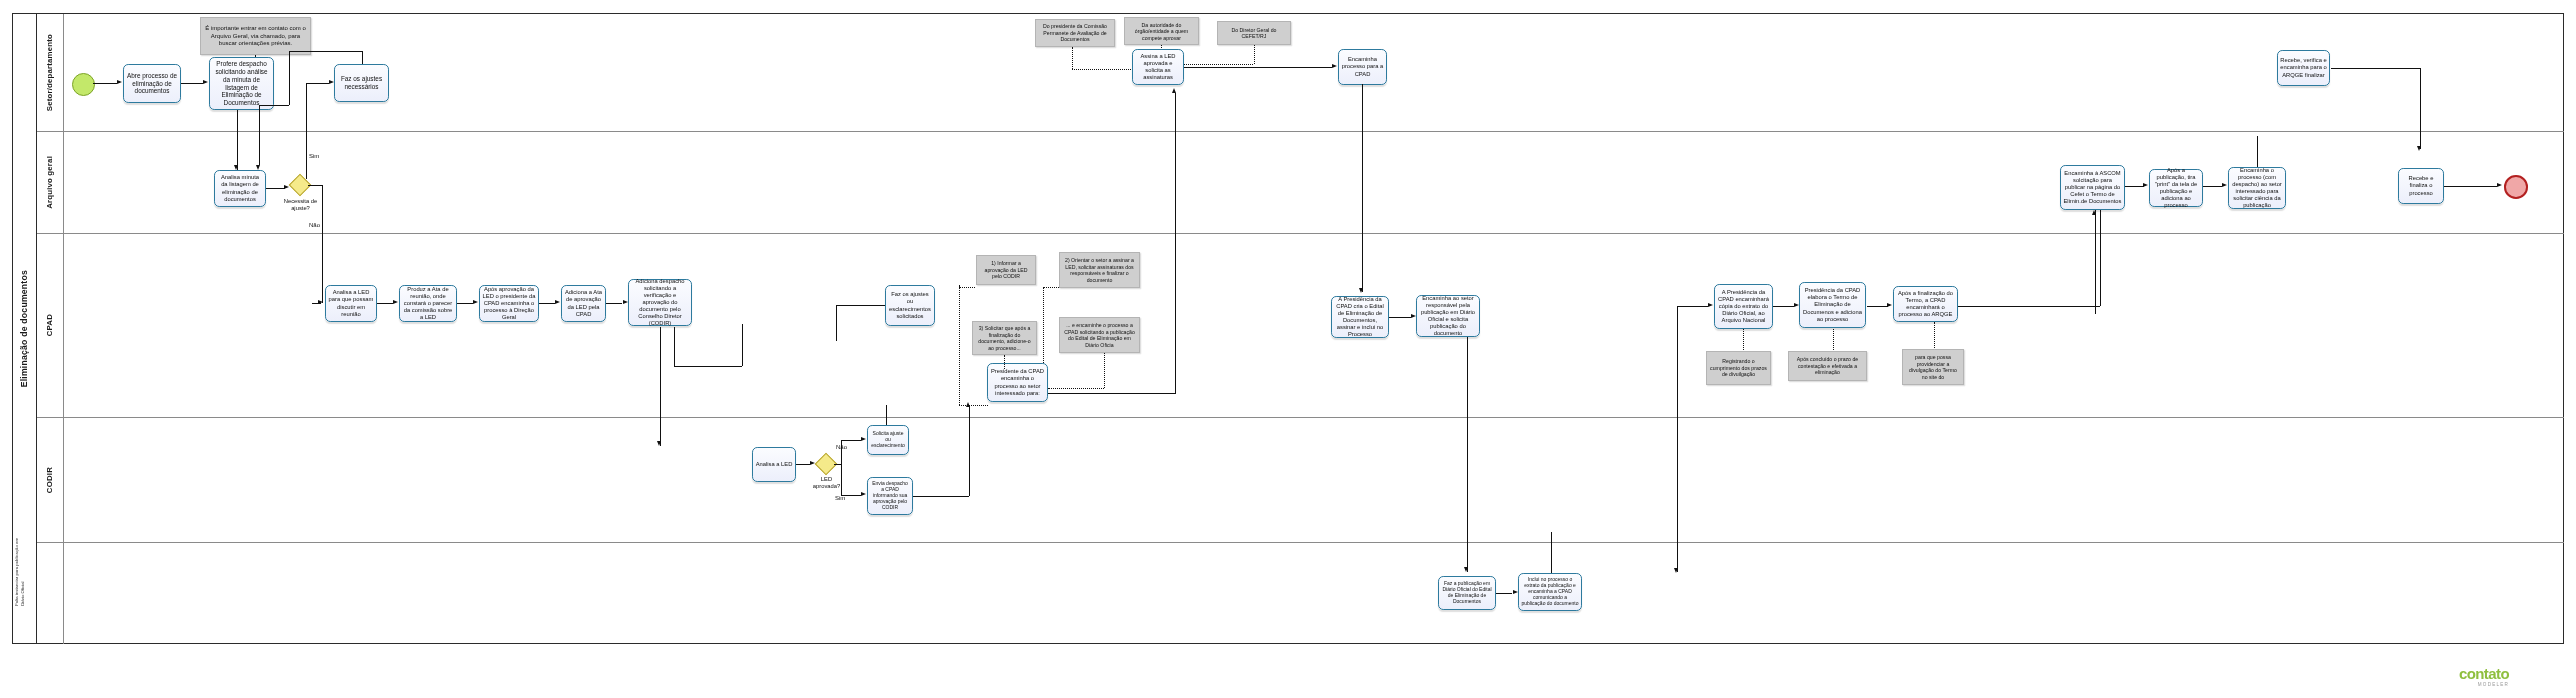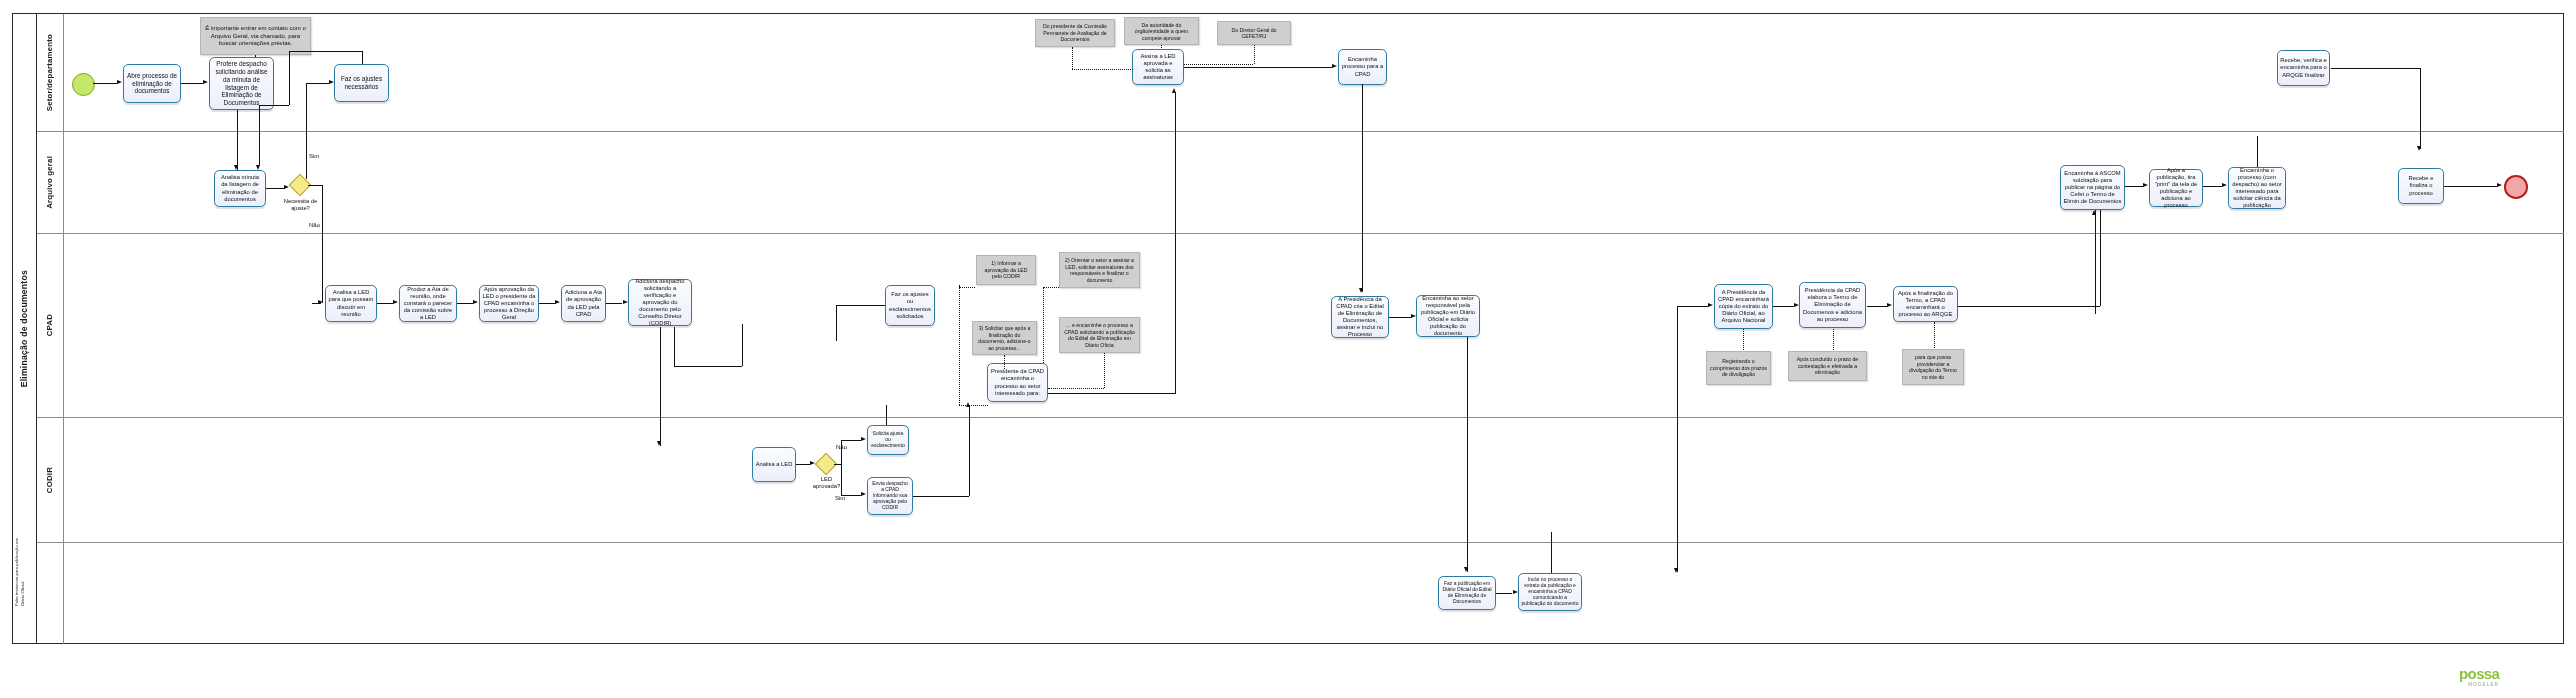--- a/index.html
+++ b/index.html
@@ -399,18 +399,18 @@
   </div>
   <div class="ar ar-d" style="left:1674px;top:568px;"></div>
   <div class="ln lnv" style="left:1551px;top:532px;height:41px;"></div>
 
   <div class="sidenote" style="left:14px;top:538px;width:11.6px;height:98px;">
     <span>Falta instanciar para publicação em
 Diário Oficial</span>
   </div>
 
   <div class="logo" style="left:2459px;top:665px;">
-    <span>possa</span>
+    <span>contato</span>
     <small>MODELER</small>
   </div>
 
 </div>
 
 
 </body></html>

